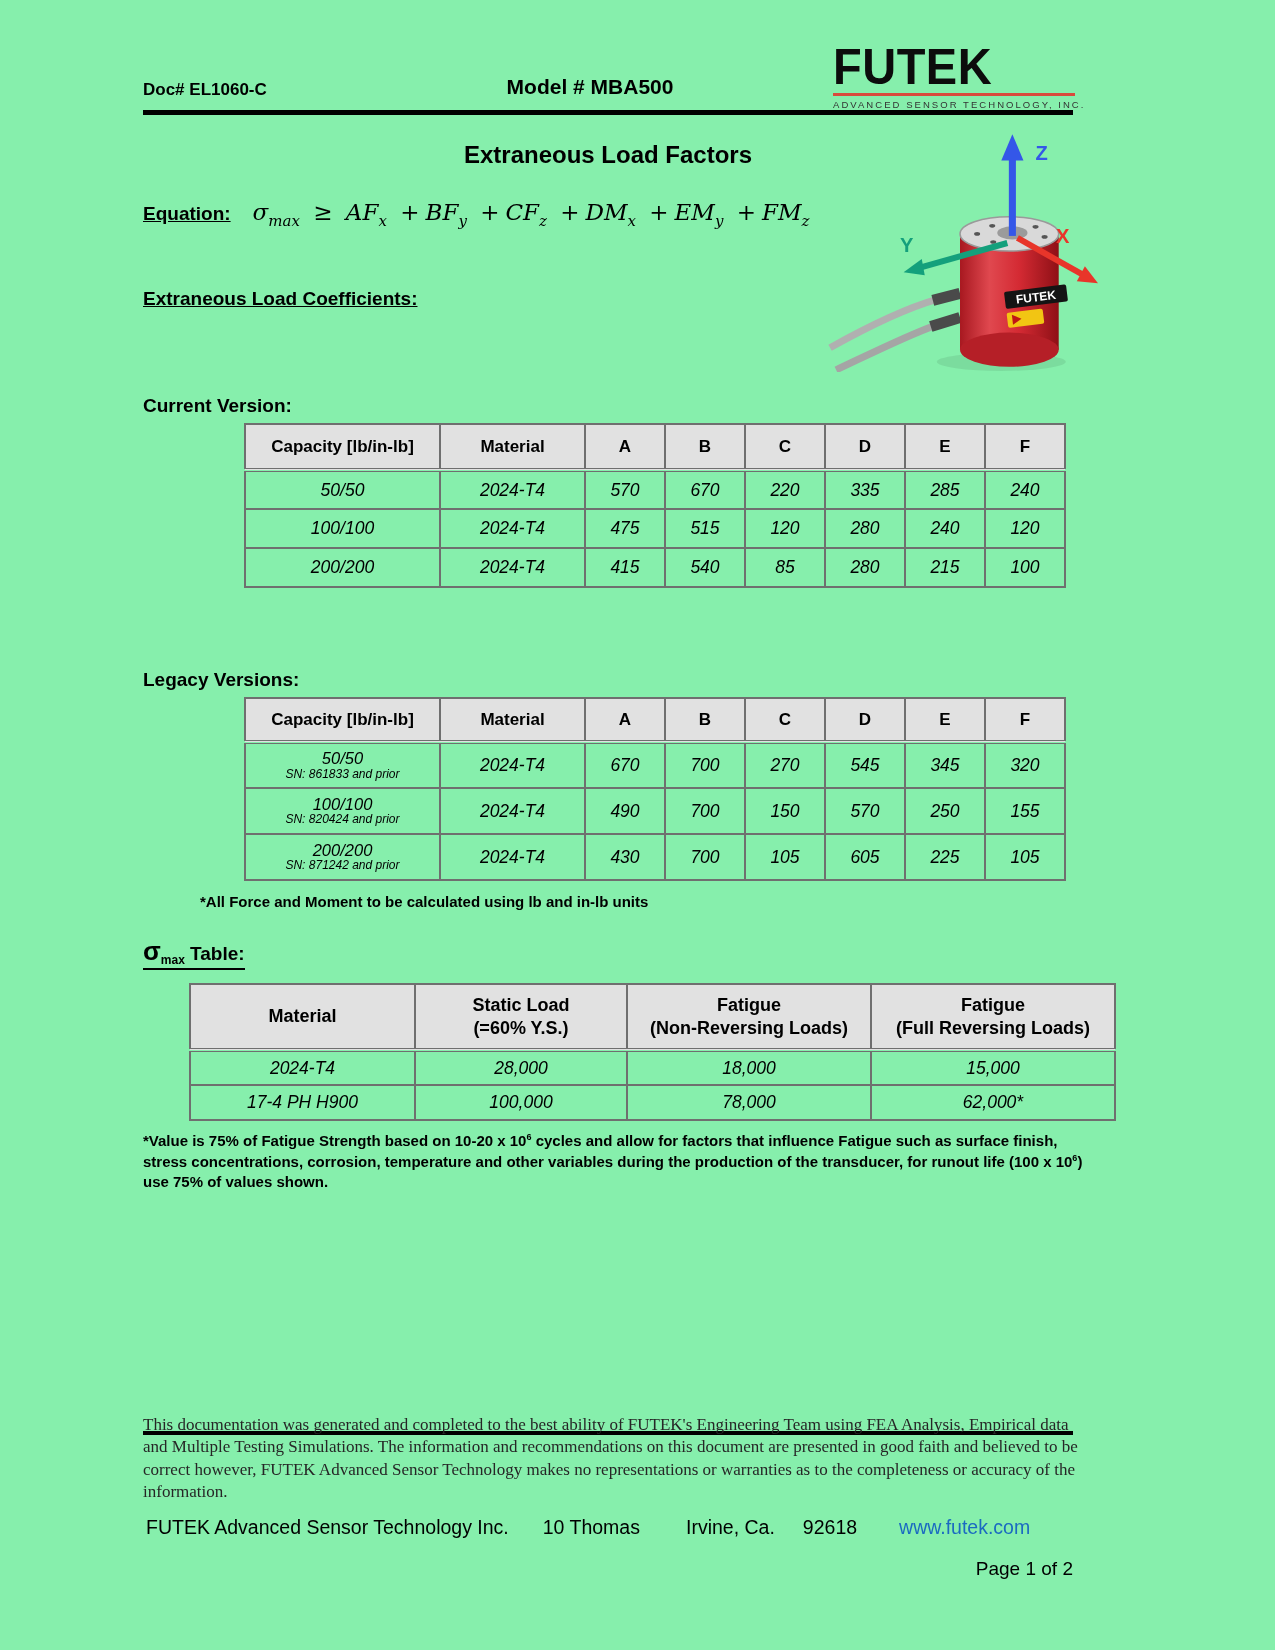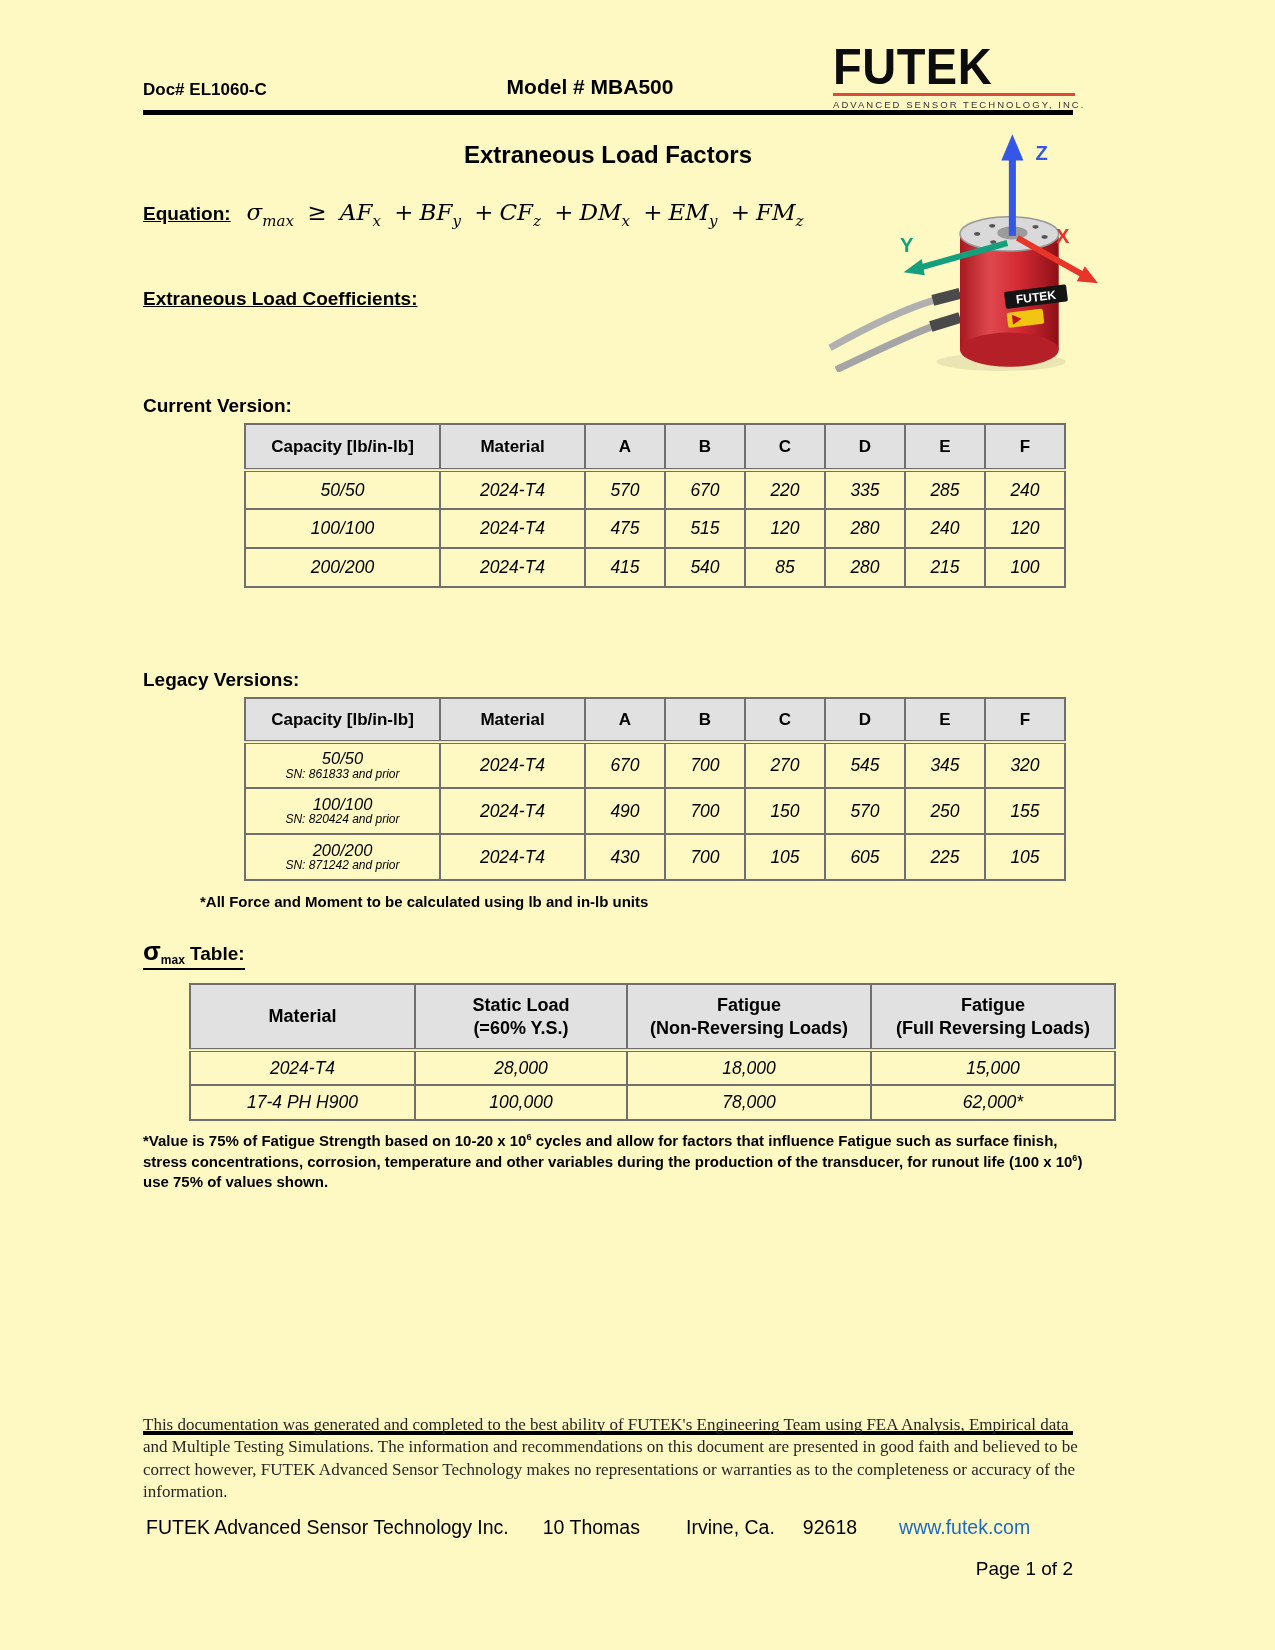--- a/index.html
+++ b/index.html
@@ -1,31 +1,31 @@
 <!DOCTYPE html>
 <html><head>
 <meta charset="utf-8">
 <style>
   * { margin:0; padding:0; box-sizing:border-box; }
   html,body { background:#ffffff; }
   body { font-family:"Liberation Sans", sans-serif; color:#000; }
-  .page { position:relative; width:1275px; height:1650px; background:#fef9c3; overflow:hidden; margin:0 auto; }
+  .page { position:relative; width:1275px; height:1650px; background:#86efac; overflow:hidden; margin:0 auto; }
 
   
   .doc-num  { position:absolute; left:143px; top:80px; font-size:17px; font-weight:bold; }
   .model    { position:absolute; left:380px; top:75px; width:420px; text-align:center; font-size:21px; font-weight:bold; }
   .logo     { position:absolute; left:833px; top:46px; width:242px; }
   .logo-text{ font-weight:900; font-size:47px; line-height:0.95; letter-spacing:0.5px; color:#0c0c0c; transform:scaleY(1.05); transform-origin:left bottom; }
   .logo-rule{ height:3px; background:#d94b3c; margin:2px 0 3px 0; }
   .logo-sub { font-size:9.5px; letter-spacing:2.05px; color:#333; white-space:nowrap; }
   .header-rule { position:absolute; left:143px; top:110px; width:930px; height:5px; background:#000; }
 
   
   .title { position:absolute; left:143px; top:141px; width:930px; text-align:center; font-size:24px; font-weight:bold; }
-  .equation-row { position:absolute; left:143px; top:199px; display:flex; align-items:baseline; }
+  .equation-row { position:absolute; left:143px; top:199px; display:flex; align-items:baseline;gap:6px; }
   .eq-label { font-size:19px; font-weight:bold; text-decoration:underline; margin-right:16px; }
   .math { font-family:"DejaVu Serif", serif; font-style:italic; font-size:23px; }
   .math sub { font-size:15px; font-style:italic; }
   .math .plus { padding:0 6px; }
 
   .coeff-heading { position:absolute; left:143px; top:288px; font-size:19px; font-weight:bold; text-decoration:underline; }
   .cv-heading { position:absolute; left:143px; top:395px; font-size:19px; font-weight:bold; }
   .lv-heading { position:absolute; left:143px; top:669px; font-size:19px; font-weight:bold; }
 
   

